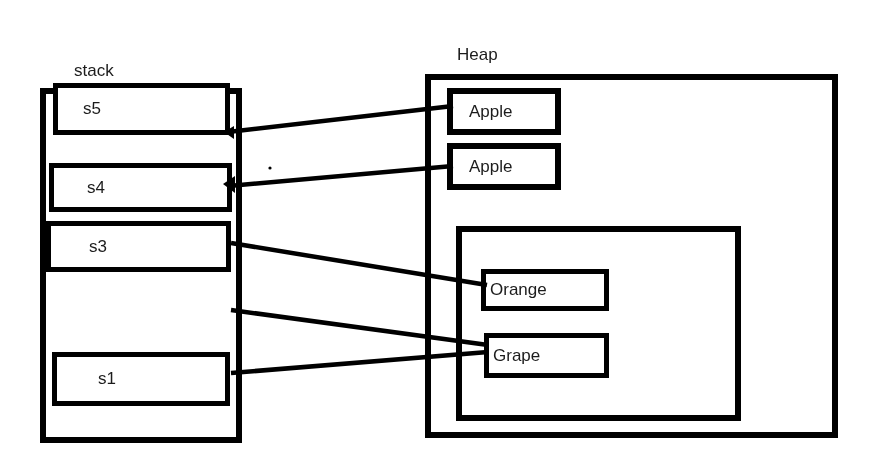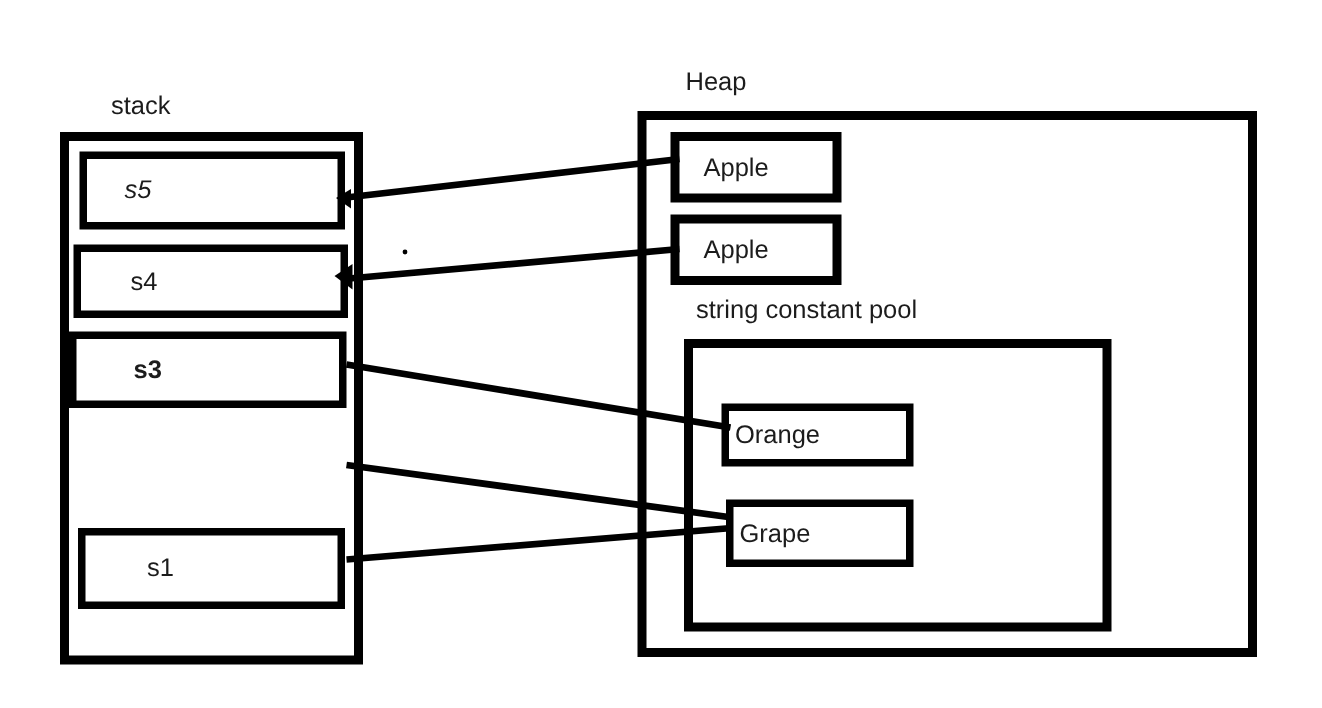--- a/index.html
+++ b/index.html
@@ -44,45 +44,44 @@
 </style>
 </head>
 <body>
 
 <div class="canvas">
 
   <div class="label" style="left:74px; top:61px;">stack</div>
 
   <div class="box" style="left:40px; top:88px; width:202px; height:355px;"></div>
 
-  <div class="cell" style="left:53px; top:101px; width:177px; height:52px; padding-left:25px;font-style:italic;">
+  <div class="cell" style="left:53px; top:83px; width:177px; height:52px; padding-left:25px;">
     <span>s5</span>
   </div>
   <div class="cell" style="left:49px; top:163px; width:183px; height:49px; padding-left:33px;align-items:center;">
     <span>s4</span>
   </div>
-  <div class="cell" style="left:46px; top:221px; width:185px; height:51px; padding-left:38px;font-weight:bold;">
+  <div class="cell" style="left:46px; top:221px; width:185px; height:51px; padding-left:38px;">
     <span>s3</span>
   </div>
   <div class="cell" style="left:52px; top:352px; width:178px; height:54px; padding-left:41px;">
     <span>s1</span>
   </div>
 
   <div class="label" style="left:457px; top:45px;">Heap</div>
 
   <div class="box" style="left:425px; top:74px; width:413px; height:364px;"></div>
 
   <div class="cell" style="left:447px; top:88px; width:114px; height:47px; border-width:6px; padding-left:16px;">
     <span>Apple</span>
   </div>
   <div class="cell" style="left:447px; top:143px; width:114px; height:47px; border-width:6px; padding-left:16px;">
     <span>Apple</span>
   </div>
 
-  <div class="label" style="left:464px; top:197px;">string constant pool</div>
 
   <div class="box" style="left:456px; top:226px; width:285px; height:195px;"></div>
 
   <div class="cell" style="left:484px; top:333px; width:125px; height:45px; padding-left:4px;">
     <span>Grape</span>
   </div>
   <div class="cell" style="left:481px; top:269px; width:128px; height:42px; padding-left:4px;">
     <span>Orange</span>
   </div>
 

